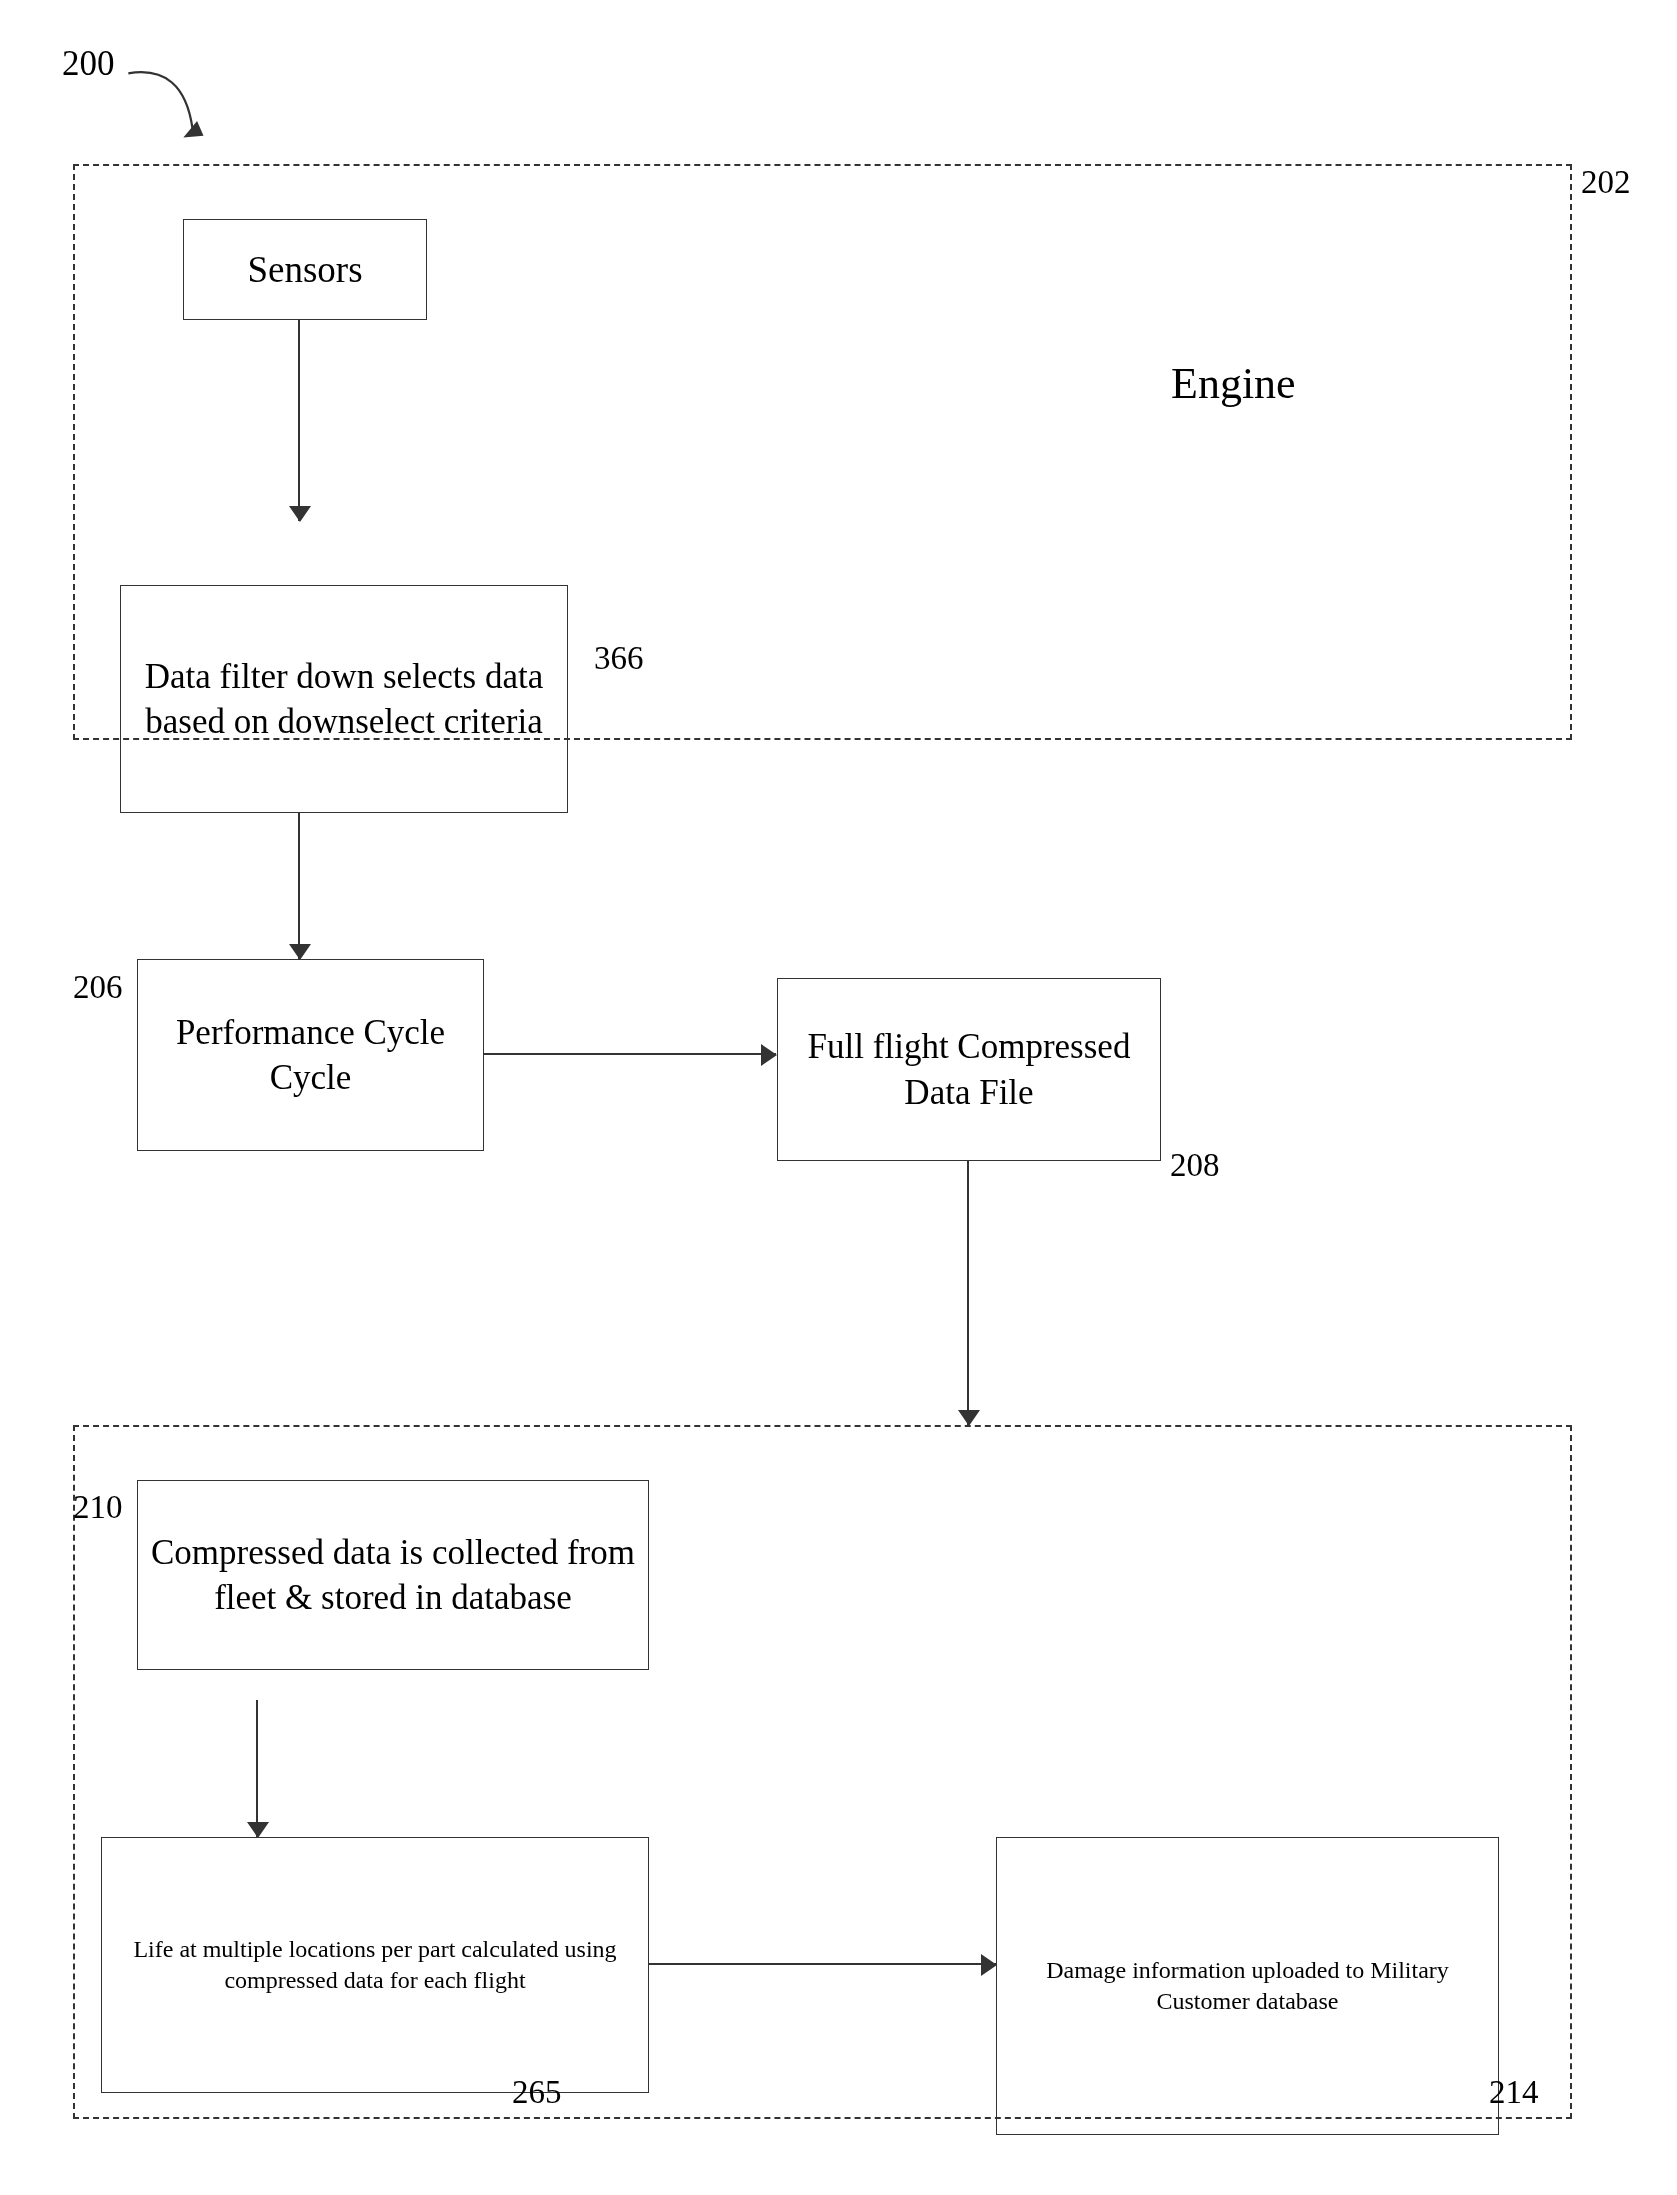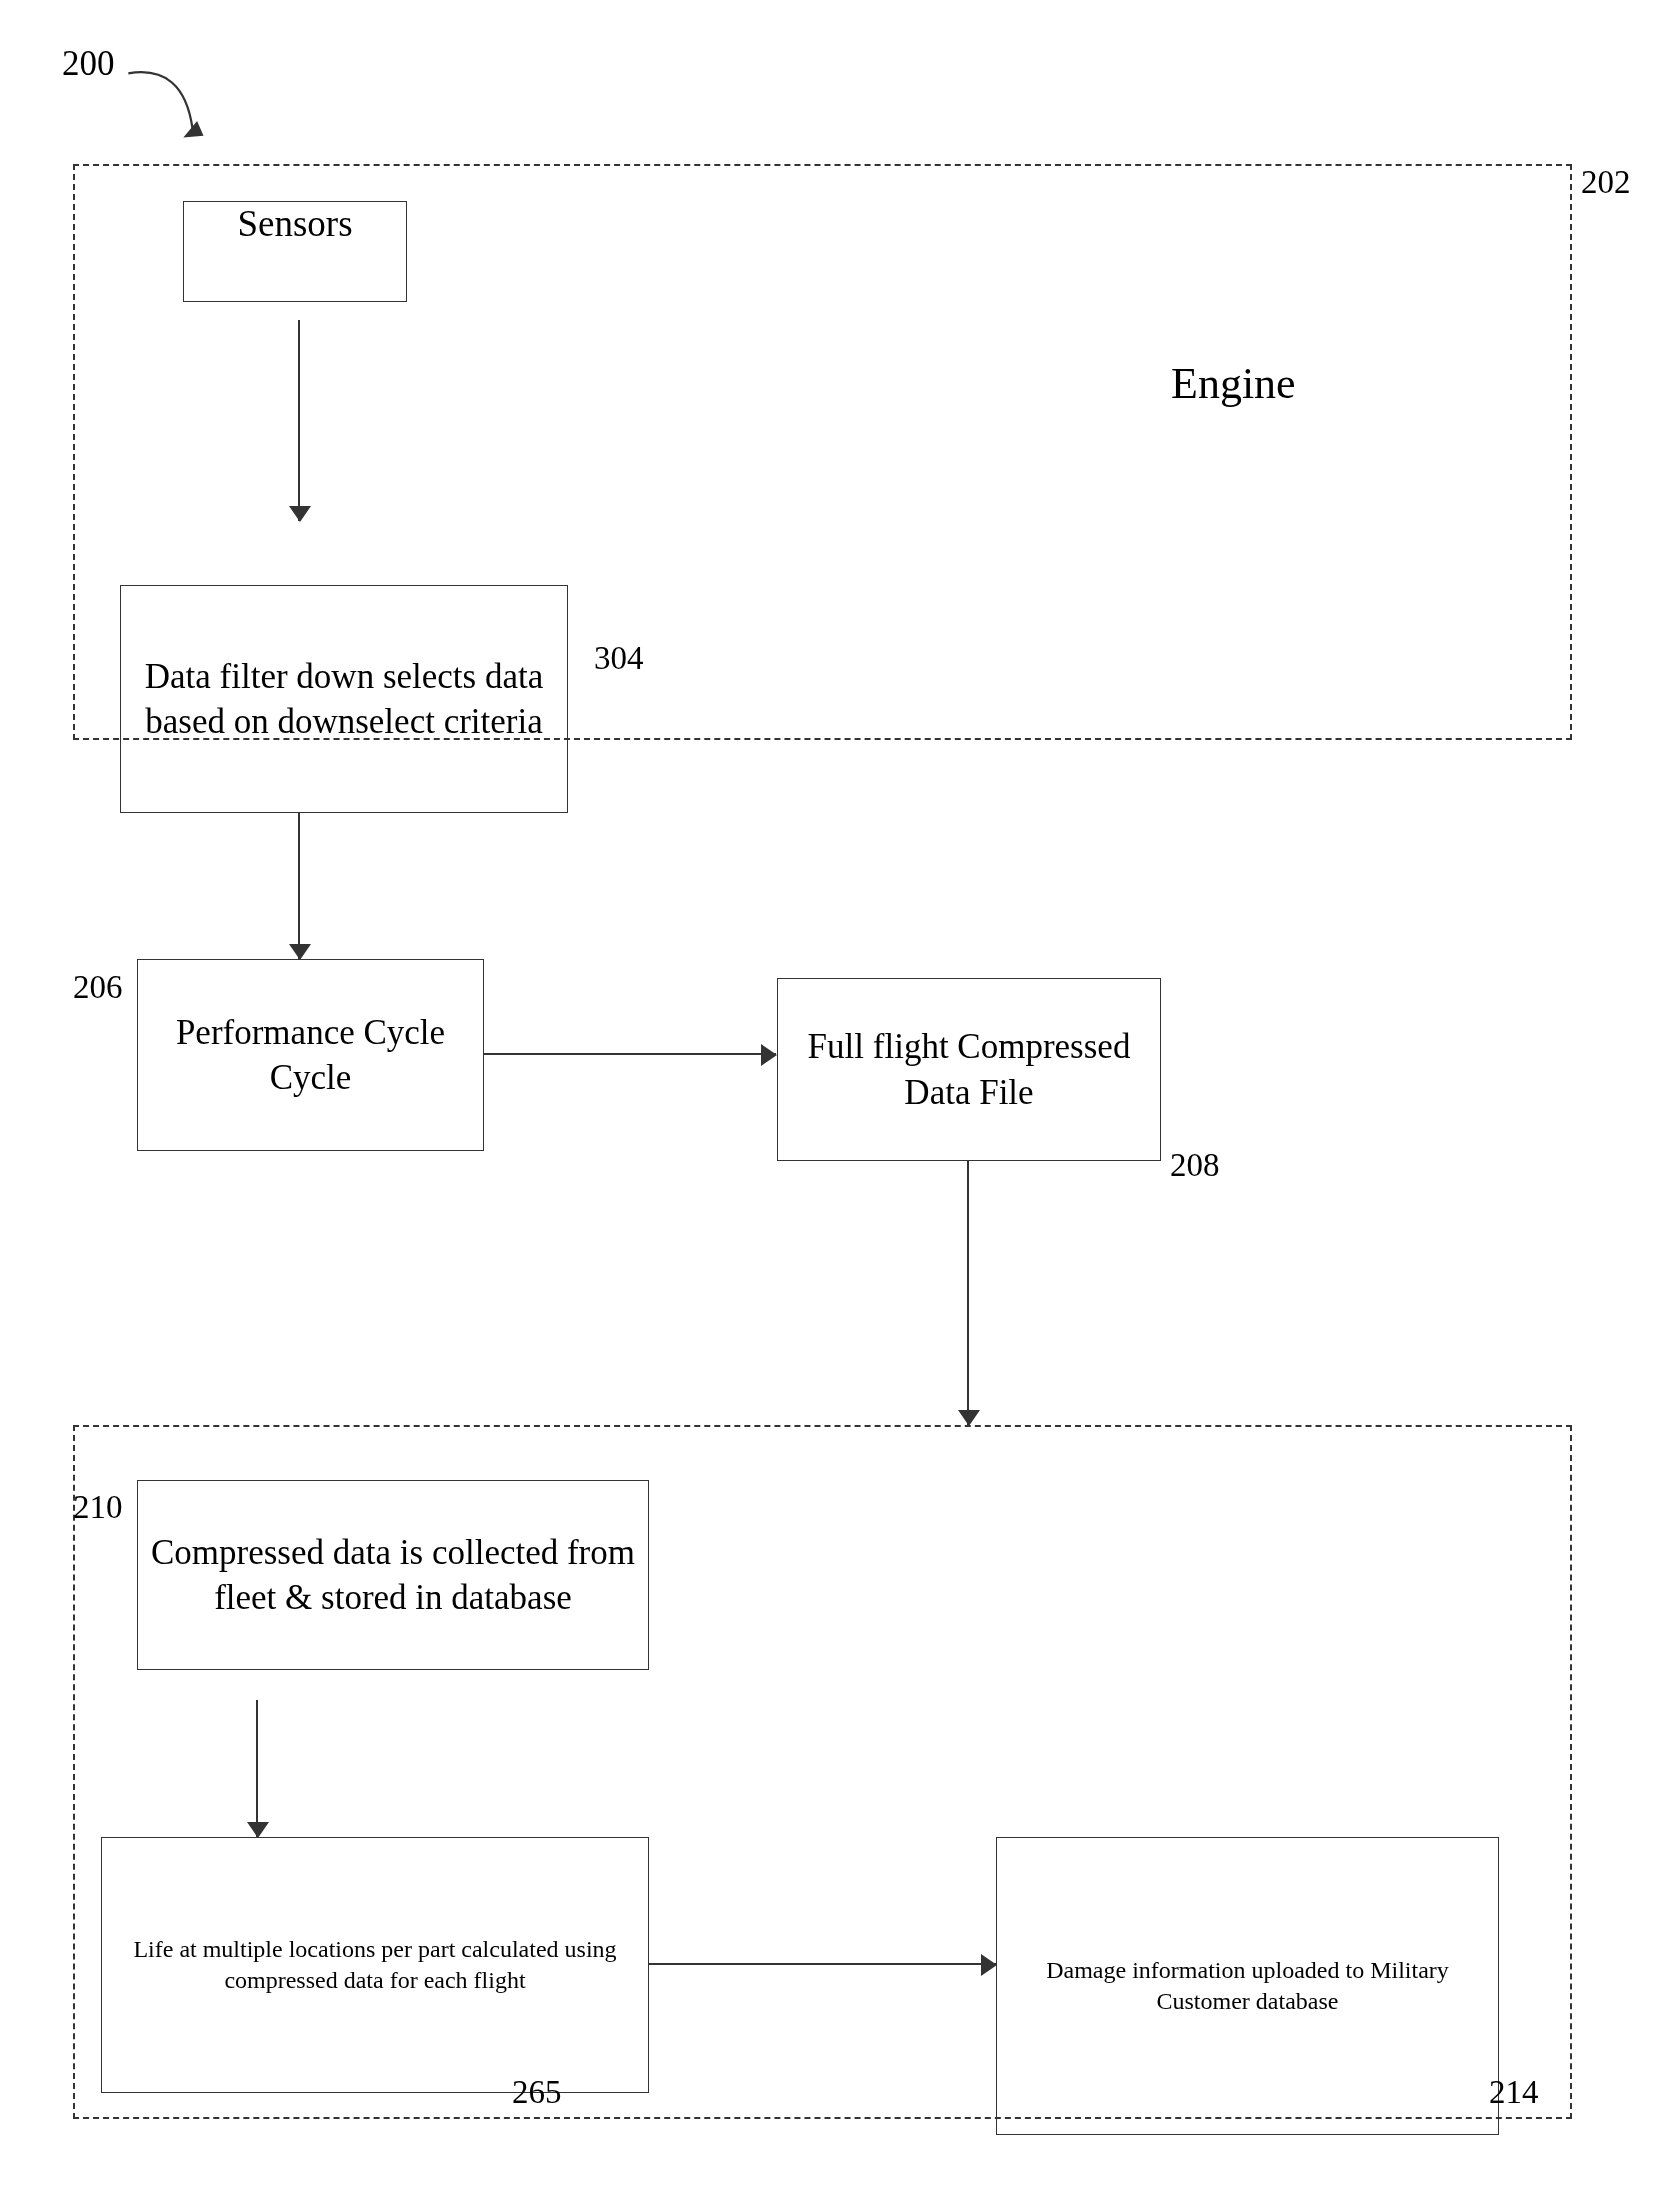--- a/index.html
+++ b/index.html
@@ -37,26 +37,26 @@
     }
     .label-engine {
       position: absolute;
       top: 192px; left: 1096px;
       font-size: 44px;
     }
 
     
     .box-sensors {
       position: absolute;
-      top: 201px; left: 183px;
-      width: 224px;
+      top: 219px; left: 183px;
+      width: 244px;
       height: 101px;
       border: 1.8px solid #333;
       display: flex;
-      align-items: flex-start;
+      align-items: center;
       justify-content: center;
       font-size: 37px;
     }
 
     
     .arrow-sensors-down {
       position: absolute;
       top: 320px; left: 298px;
       width: 1.8px;
       height: 201px;
@@ -339,21 +339,21 @@
   <div class="box-sensors">
     <span>Sensors</span>
   </div>
 
   <div class="arrow-sensors-down"></div>
 
 
   <div class="box-data-filter">
     <span>Data filter down selects data based on downselect criteria</span>
   </div>
-  <div class="label-204">304</div>
+  <div class="label-204">366</div>
 
   <div class="arrow-filter-down"></div>
 
   <div class="label-206">206</div>
 
   <div class="box-pcm">
     <span>Performance Cycle Cycle</span>
   </div>
 
   <div class="arrow-pcm-right"></div>

